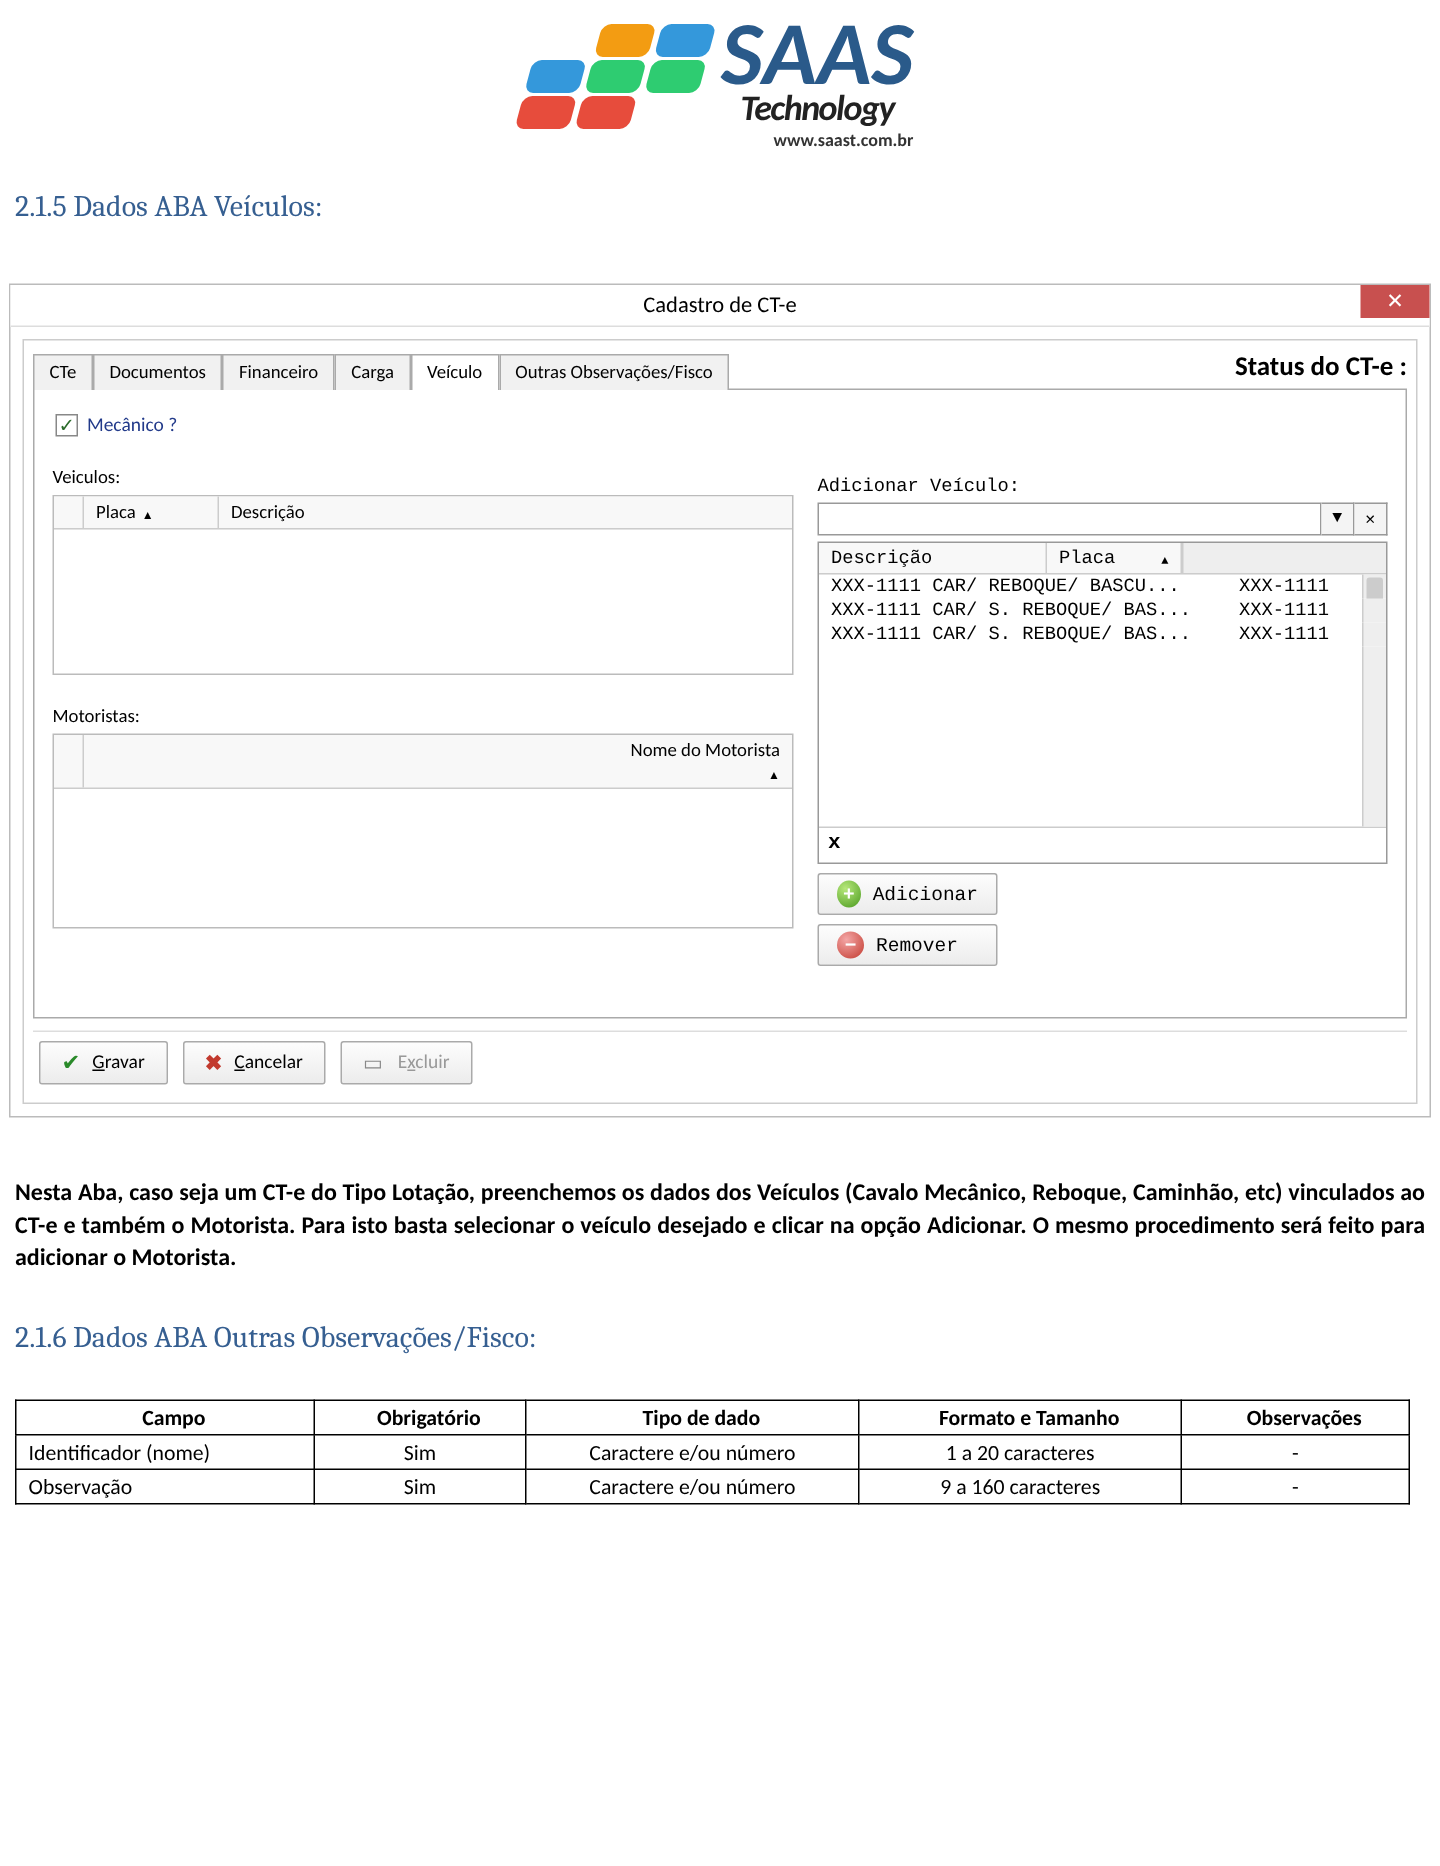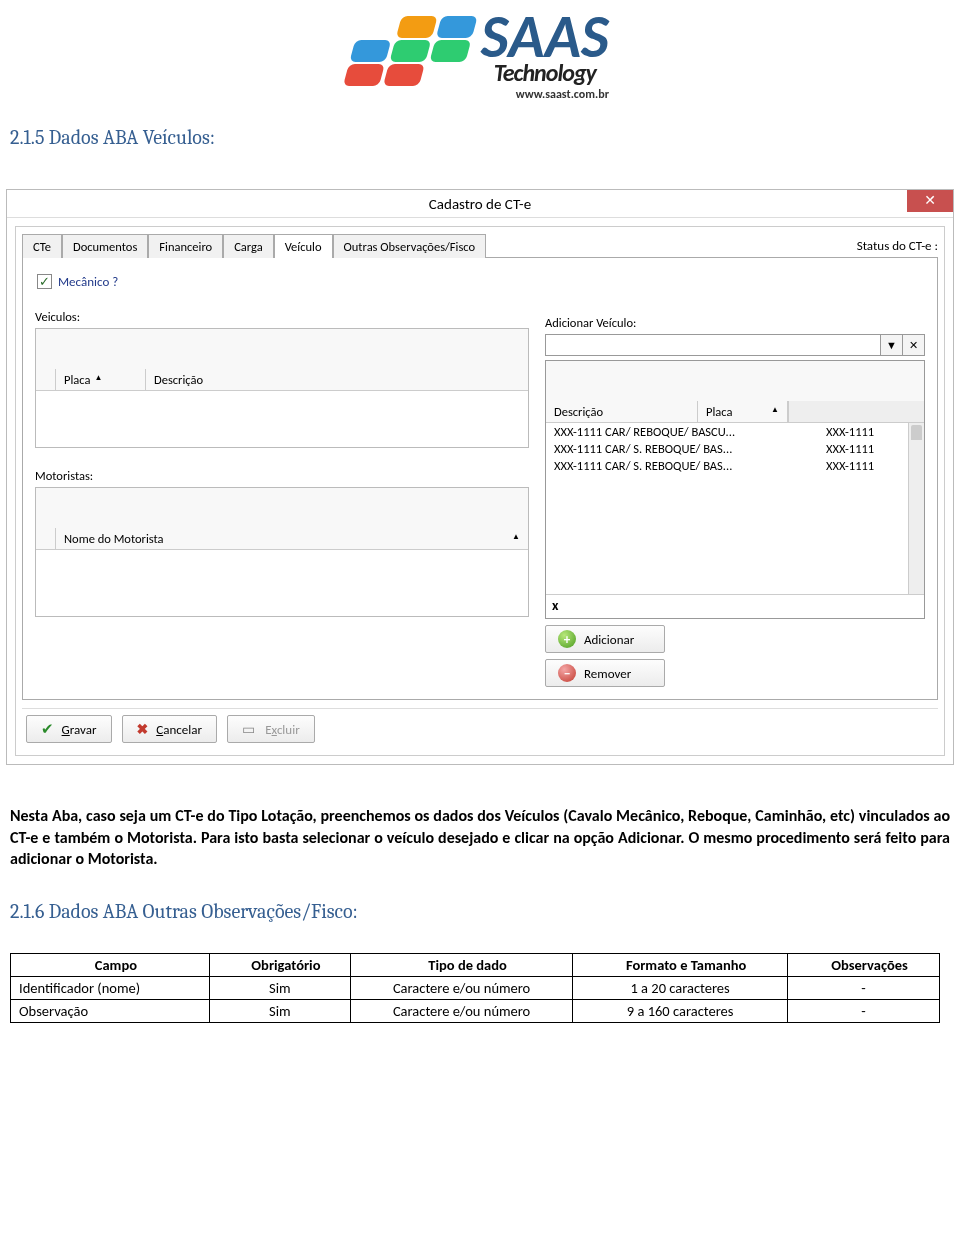--- a/index.html
+++ b/index.html
@@ -47,44 +47,44 @@
   .win-body { padding: 8px; }
   .panel { border: 1px solid #ccc; padding: 6px; }
 
   
   .tabs-row { display: flex; align-items: flex-end; font-size: 12.5px; position: relative; }
   .tab {
     border: 1px solid #aaa; border-bottom: none; background: #f1f1f1;
     padding: 4px 10px; margin-right: 0; position: relative; top: 1px;
   }
   .tab.active { background: #fff; z-index: 2; }
-  .tabs-right { margin-left: auto; font-weight: normal; font-size: 13px; padding-bottom: 4px; }
+  .tabs-right { margin-left: auto; font-weight: bold; font-size: 18px; padding-bottom: 4px; }
   .tabpage { border: 1px solid #aaa; background: #fff; padding: 16px 12px 12px; min-height: 420px; }
 
   
   .checkbox-row { display: flex; align-items: center; gap: 6px; color: #223a8a; font-size: 13px; margin-bottom: 20px; margin-left: 2px; }
   .chk {
     width: 15px; height: 15px; border: 1px solid #888; display: inline-flex;
     align-items: center; justify-content: center; color: #2a6b2a; font-size: 13px;
     background: #fff;
   }
 
   .two-col { display: flex; gap: 16px; }
   .col-l { flex: 1; }
-  .col-r { width: 380px; }
+  .col-r { width: 380px; font-family: Liberation Mono, monospace; }
 
   .subtitle { font-size: 12.5px; margin-bottom: 4px; }
 
   
   .grid {
     border: 1px solid #bbb; background: #fff; min-height: 90px; font-size: 12.5px;
   }
   .grid-head { display: flex; background: #f8f8f8; border-bottom: 1px solid #ccc; }
   .gh {
-    padding: 3px 8px; border-right: 1px solid #ccc; display: flex; align-items: flex-start; gap: 4px; margin-top: 40px;
+    padding: 3px 8px; border-right: 1px solid #ccc; display: flex; align-items: flex-end; gap: 4px;
   }
   .gh:last-child { border-right: none; flex: 1; }
   .gh.sm { width: 20px; padding: 3px 2px; }
   .sort-arrow { font-size: 8px; }
 
   .grid-body { }
   .gc { padding: 1px 8px; white-space: nowrap; overflow: hidden; }
 
   
   .combo-row { display: flex; margin-bottom: 4px; }
@@ -212,21 +212,21 @@
               </div>
               <div class="grid-body"></div>
             </div>
 
             <div style="height:20px;"></div>
 
             <div class="subtitle">Motoristas:</div>
             <div class="grid" style="min-height:130px;">
               <div class="grid-head">
                 <div class="gh sm"></div>
-                <div class="gh" style="width:230px;">
+                <div class="gh" style="width:230px;flex-direction:column;">
                   <span>Nome do Motorista</span>
                   <span class="sort-arrow" style="margin-left:auto;">▲</span>
                 </div>
               </div>
               <div class="grid-body"></div>
             </div>
           </div>
 
           <div class="col-r">
             <div style="height:6px;"></div>

